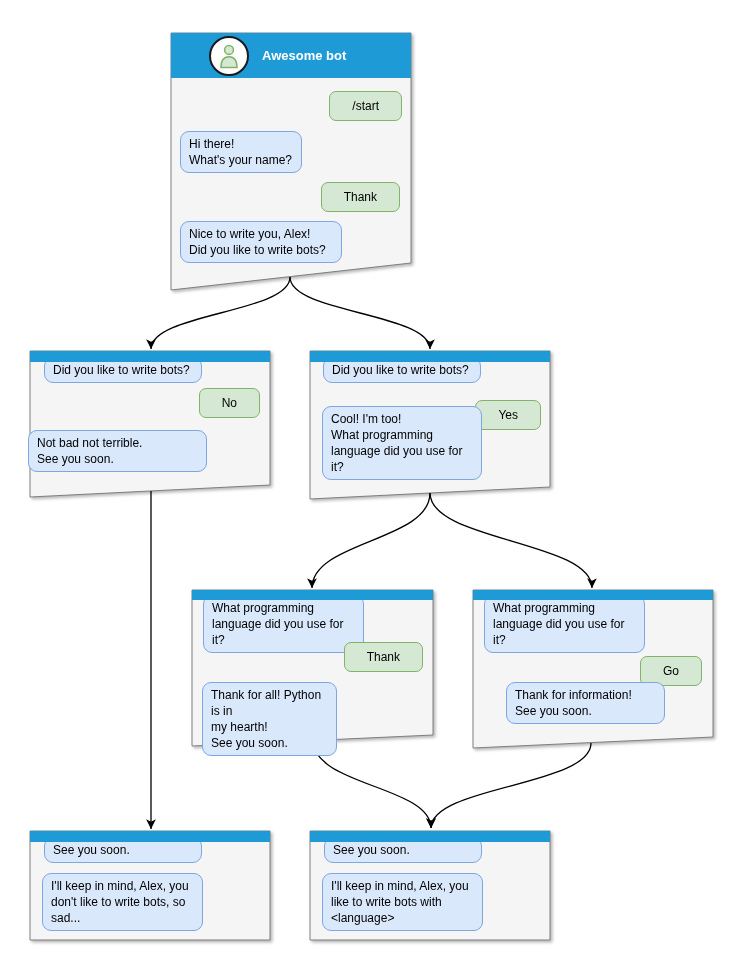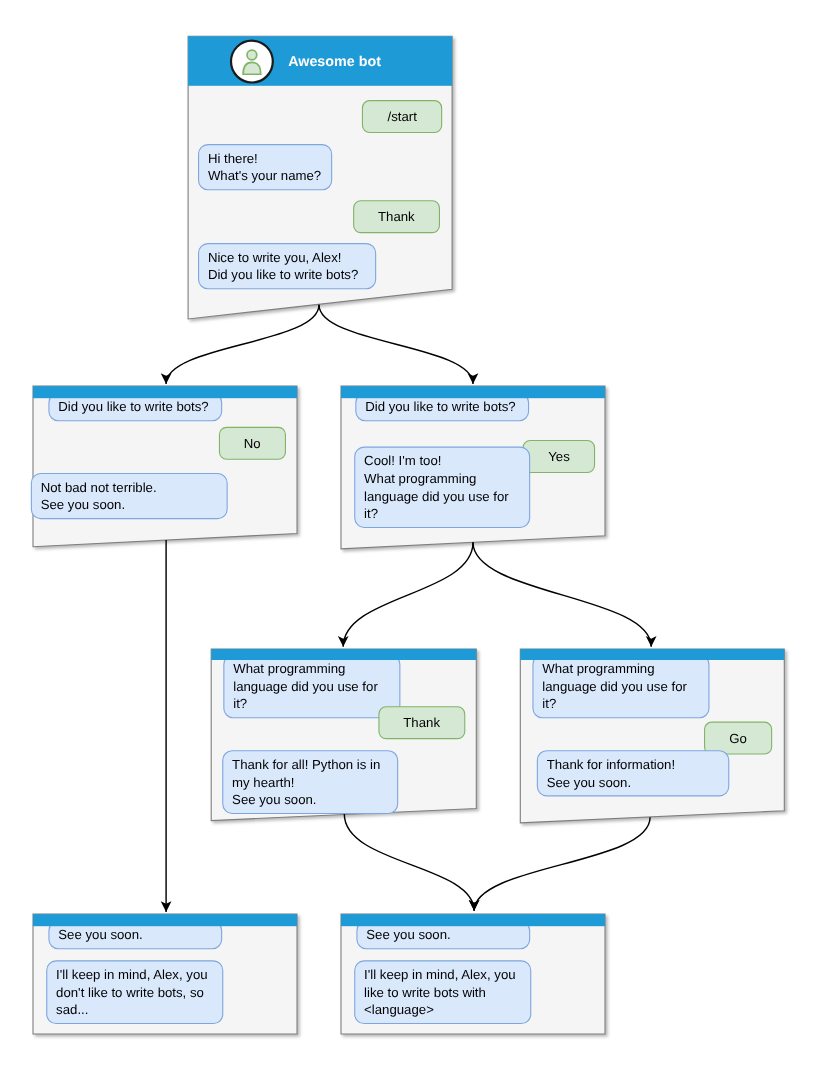--- a/index.html
+++ b/index.html
@@ -86,29 +86,29 @@
   <div class="bubble bot" style="left:323px;top:357px;width:158px">Did you like to write bots?</div>
   <div class="bubble user" style="right:202px;top:400px">Yes</div>
   <div class="bubble bot" style="left:322px;top:406px;width:160px">Cool! I'm too!
 What programming
 language did you use for it?</div>
 
   <div class="win-header" style="left:192px;top:590px;width:241px;height:10px"></div>
   <div class="bubble bot" style="left:203px;top:595px;width:161px">What programming
 language did you use for it?</div>
   <div class="bubble user" style="right:320px;top:642px">Thank</div>
-  <div class="bubble bot" style="left:202px;top:682px;width:160px">Thank for all! Python is in
+  <div class="bubble bot" style="left:202px;top:682px;width:135px">Thank for all! Python is in
 my hearth!
 See you soon.</div>
 
   <div class="win-header" style="left:473px;top:590px;width:240px;height:10px"></div>
   <div class="bubble bot" style="left:484px;top:595px;width:161px">What programming
 language did you use for it?</div>
   <div class="bubble user" style="right:41px;top:656px">Go</div>
-  <div class="bubble bot" style="left:488px;top:682px;width:175px">Thank for information!
+  <div class="bubble bot" style="left:506px;top:682px;width:159px">Thank for information!
 See you soon.</div>
 
   <div class="win-header" style="left:30px;top:831px;width:240px;height:11px"></div>
   <div class="bubble bot" style="left:44px;top:837px;width:158px">See you soon.</div>
   <div class="bubble bot" style="left:42px;top:873px;width:161px">I'll keep in mind, Alex, you
 don't like to write bots, so
 sad...</div>
 
   <div class="win-header" style="left:310px;top:831px;width:240px;height:11px"></div>
   <div class="bubble bot" style="left:324px;top:837px;width:158px">See you soon.</div>

